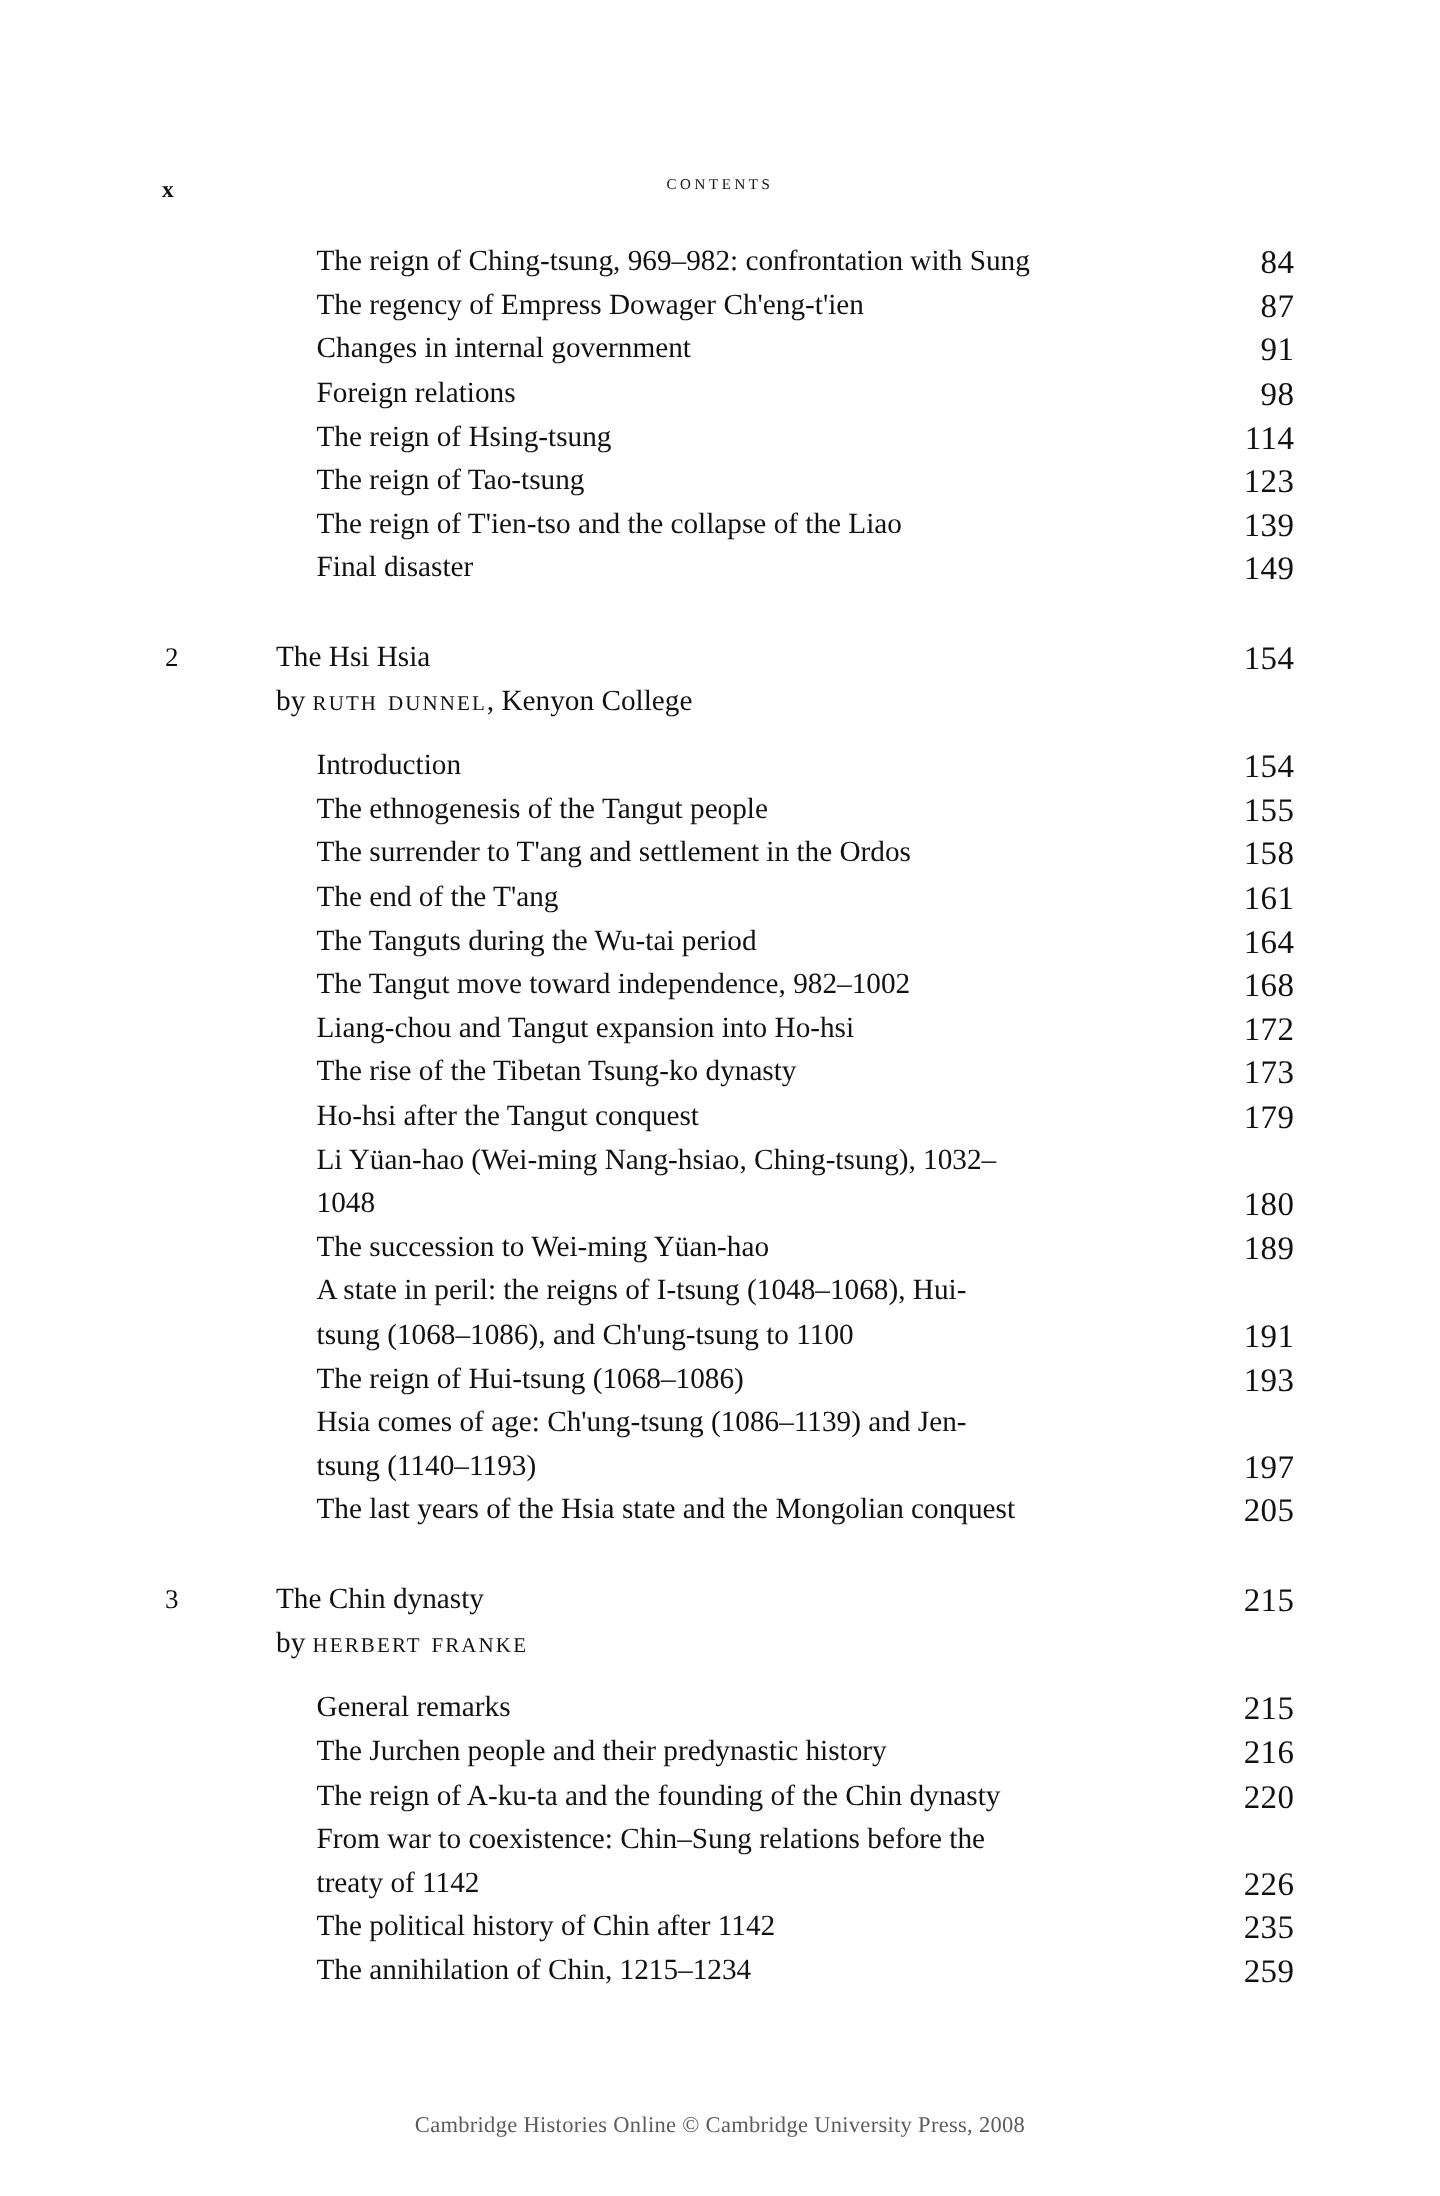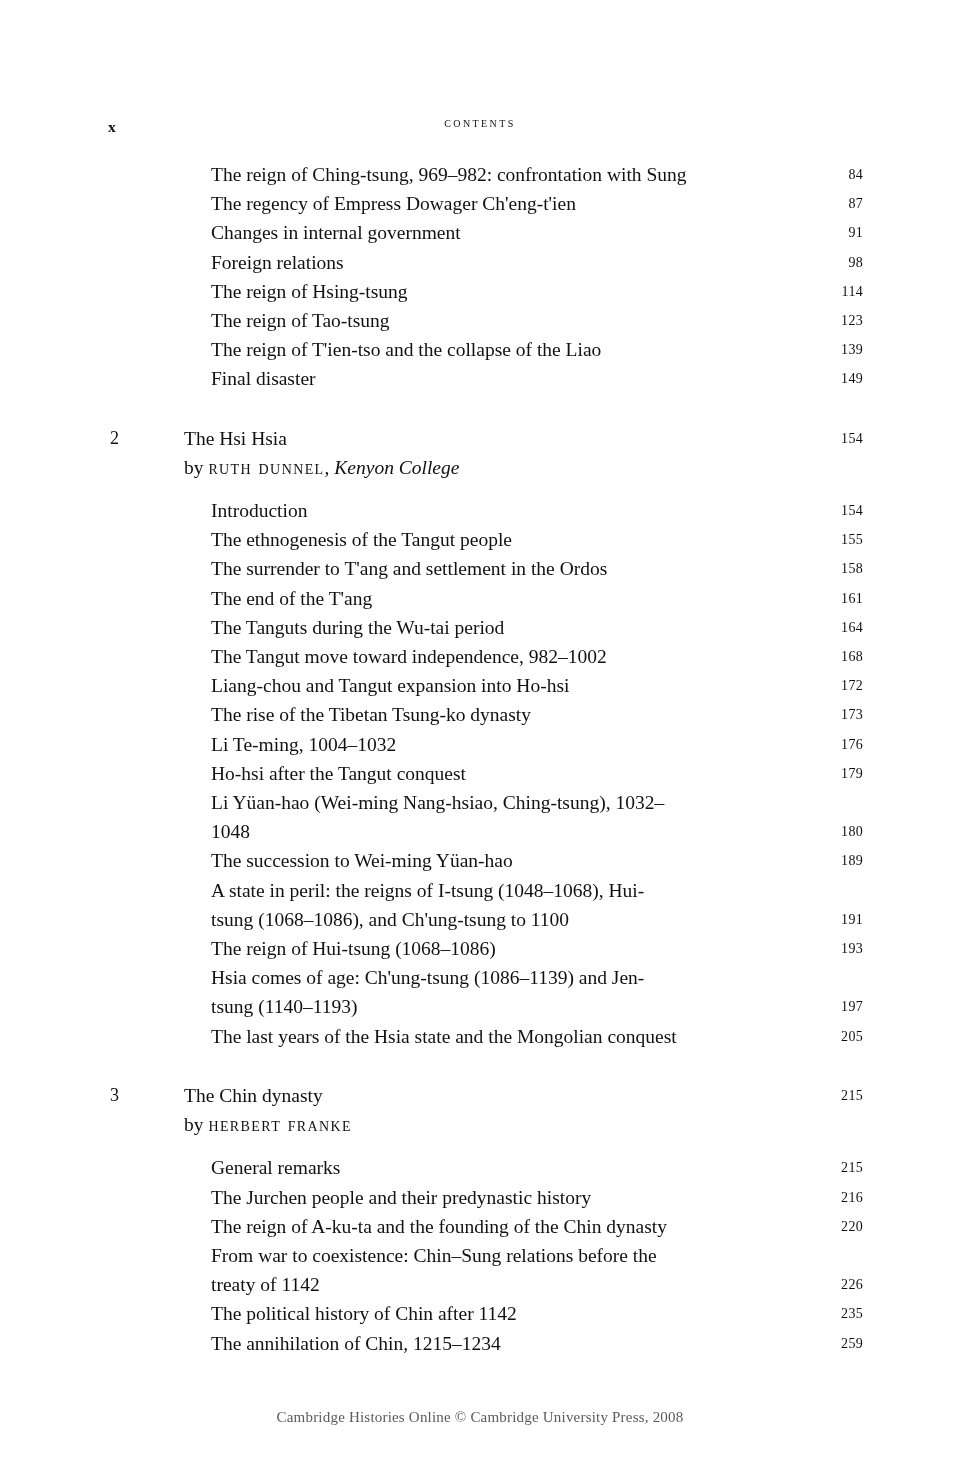--- a/index.html
+++ b/index.html
@@ -64,21 +64,21 @@
     font-size: 19.5px;
     line-height: 29.2px;
     white-space: pre-wrap;
   }
   .row .pg {
     position: absolute;
     right: 97px;
     bottom: 0;
     width: 70px;
     text-align: right;
-    font-size: 14px;
+    font-size: 22px;
     line-height: 29.2px;
     letter-spacing: 0.3px;
   }
 
   
   .sub .txt      { margin-left: 175px; margin-right: 185px; }
   .chap          { margin-top: 30px; }
   .chap .txt     { margin-left: 148px; margin-right: 185px; margin-top: 28px; }
   .chap .num {
     position: absolute;
@@ -90,21 +90,20 @@
   .byline .txt   { margin-left: 148px; }
   .byline        { margin-bottom: 14px; }
 
   .author {
     font-variant: small-caps;
     text-transform: lowercase;
     letter-spacing: 1.4px;
     font-size: 20.5px;
   }
   .affil {
-    font-style: italic;
   }
 
   
   .footer {
     position: absolute;
     left: 0;
     bottom: 38px;
     width: 960px;
     text-align: center;
     font-size: 15px;
@@ -189,24 +188,20 @@
       </div>
       <div class="row sub">
         <span class="txt">Liang-chou and Tangut expansion into Ho-hsi</span>
         <span class="pg">172</span>
       </div>
       <div class="row sub">
         <span class="txt">The rise of the Tibetan Tsung-ko dynasty</span>
         <span class="pg">173</span>
       </div>
       <div class="row sub">
-        <span class="txt">Li Te-ming, 1004–1032</span>
-        <span class="pg">176</span>
-      </div>
-      <div class="row sub">
         <span class="txt">Ho-hsi after the Tangut conquest</span>
         <span class="pg">179</span>
       </div>
       <div class="row sub">
         <span class="txt">Li Yüan-hao (Wei-ming Nang-hsiao, Ching-tsung), 1032–
 1048</span>
         <span class="pg">180</span>
       </div>
       <div class="row sub">
         <span class="txt">The succession to Wei-ming Yüan-hao</span>

